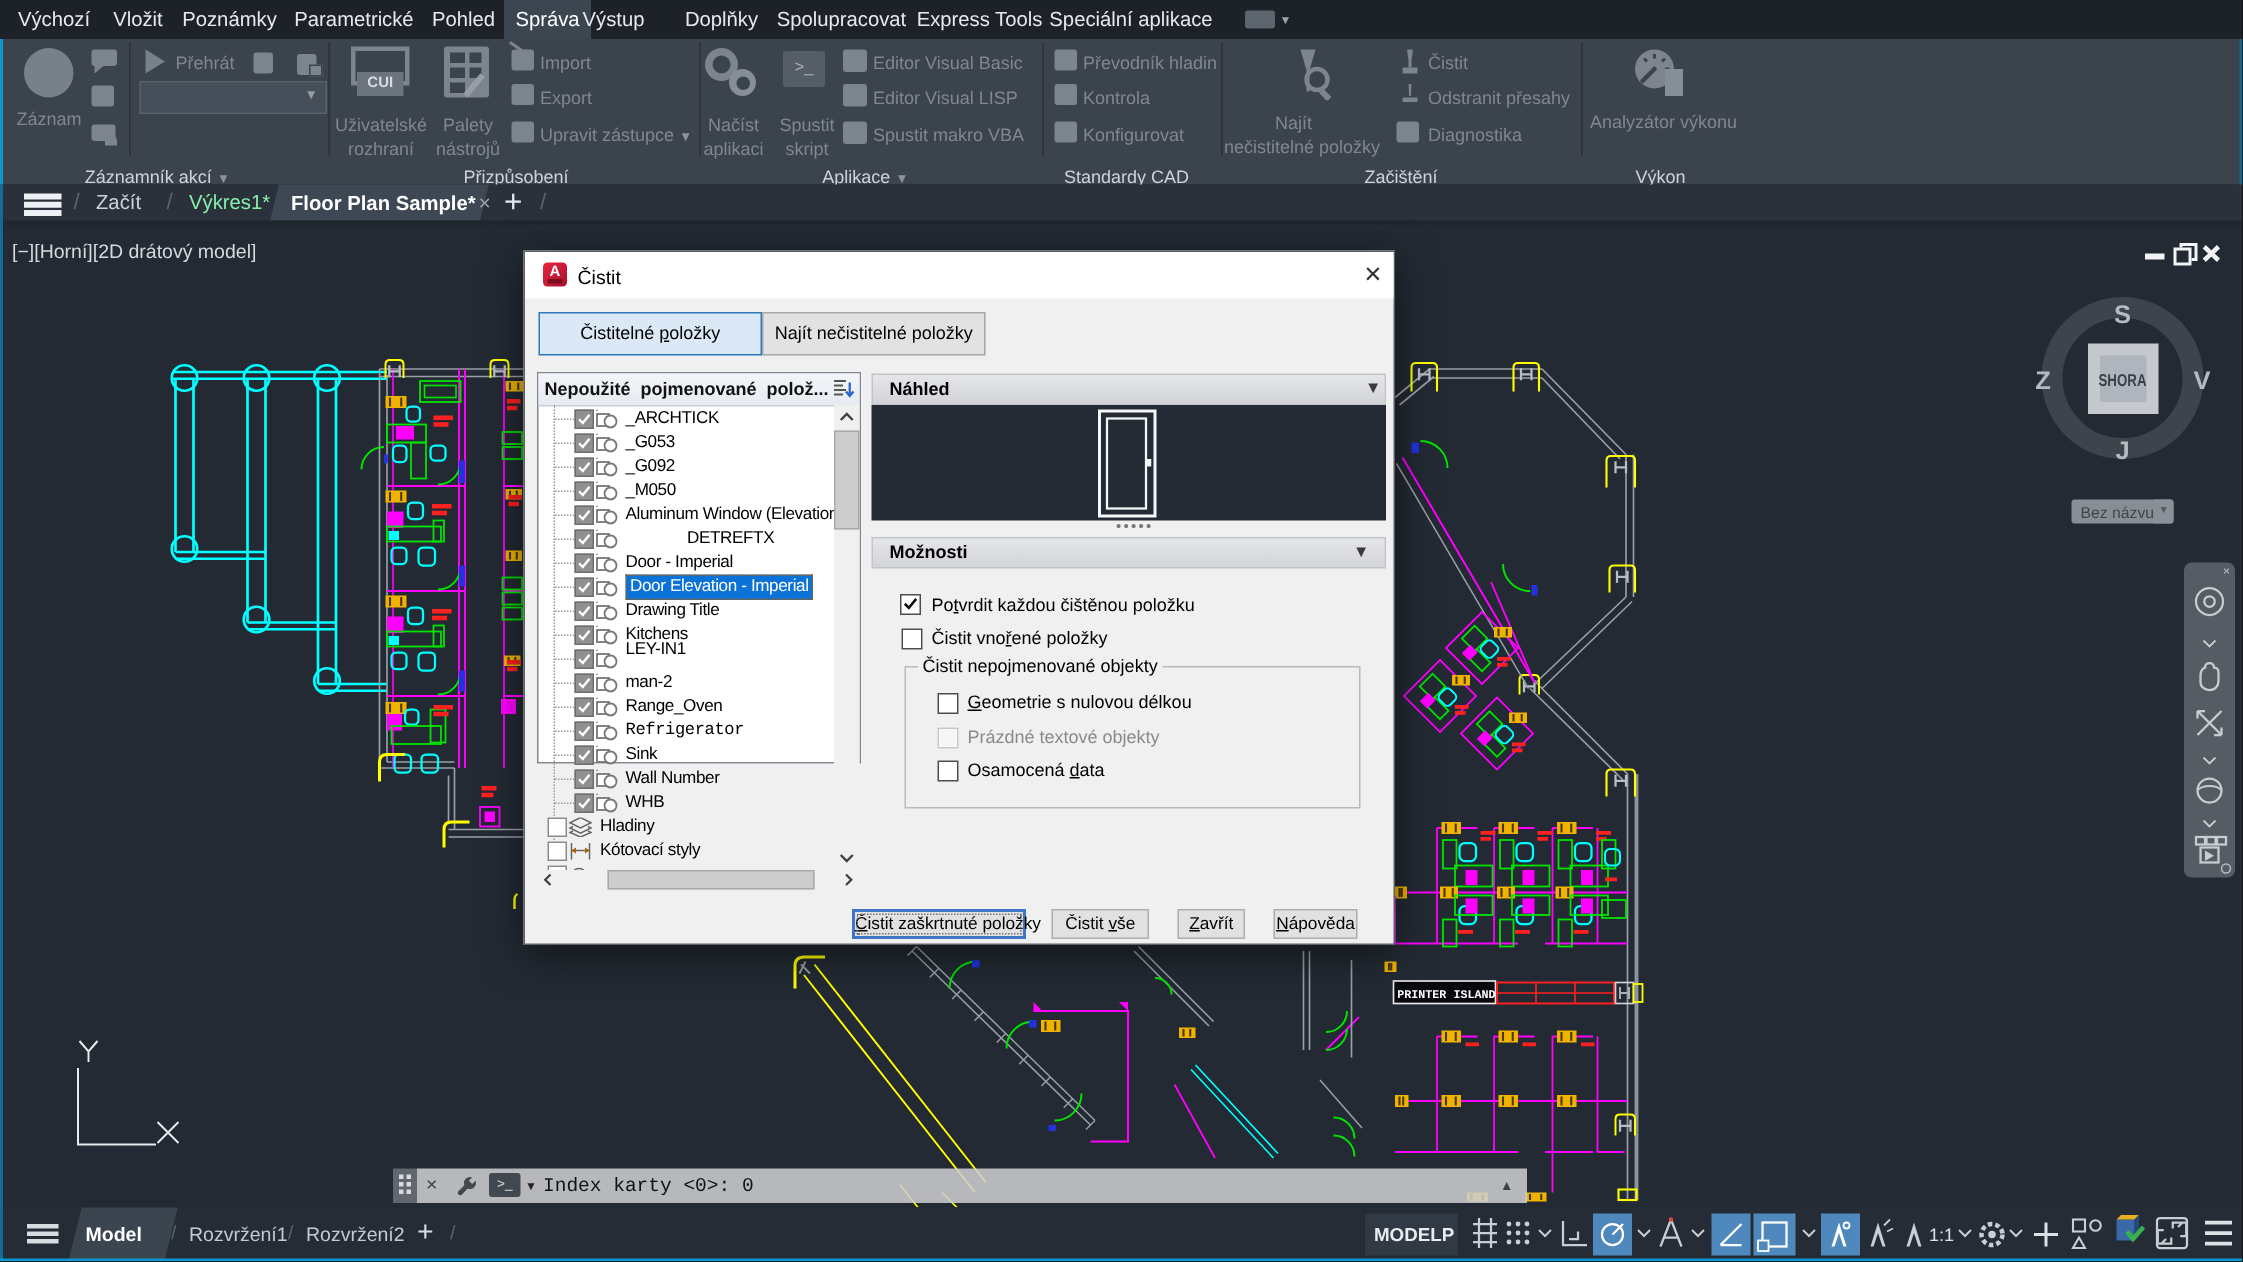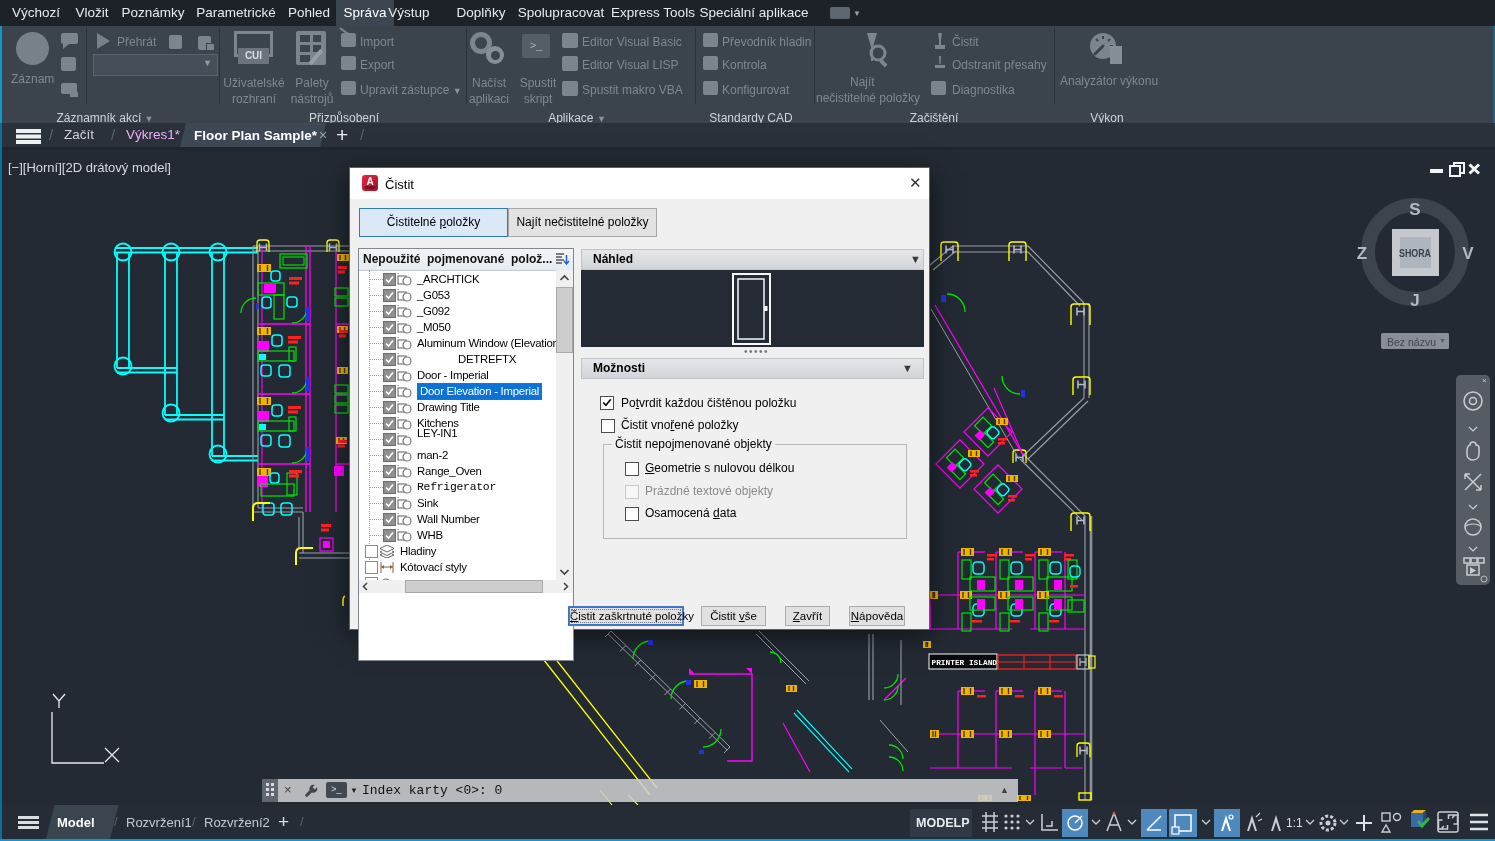--- a/index.html
+++ b/index.html
@@ -147,21 +147,21 @@
       <path d="M8 7 L10 9 M15 4 L15 7 M22 7 L20 9 M25 14 L22 14" stroke="#3b434d" stroke-width="2"></path>
       <rect x="22" y="14" width="12" height="18" fill="#868e98"></rect>
     </svg>
   </div>
 
   <div id="tabbar">
     <div class="abs" style="left:16px;top:6px;width:25px;height:3.5px;background:#eef1f3;box-shadow:0 5.5px 0 #eef1f3,0 11px 0 #eef1f3;"></div>
     <div class="abs sl" style="left:49px;top:3px;font-size:15px;">/</div>
     <div class="abs" style="left:64px;top:4px;color:#ccd2d8;font-size:13.5px;">Začít</div>
     <div class="abs sl" style="left:111px;top:3px;font-size:15px;">/</div>
-    <div class="abs" style="left:126px;top:4px;color:#f0abfc;font-size:13.5px;">Výkres1*</div>
+    <div class="abs" style="left:126px;top:4px;color:#86efac;font-size:13.5px;">Výkres1*</div>
     <div class="abs" style="left:183px;top:0;width:140px;height:24px;background:#3e4855;transform:skewX(-14deg);"></div>
     <div class="abs" style="left:194px;top:4.5px;color:#fff;font-weight:bold;font-size:13.5px;">Floor Plan Sample*</div>
     <div class="abs" style="left:319px;top:4px;color:#9aa2ab;font-size:14px;">×</div>
     <div class="abs" style="left:336px;top:0px;color:#e3e7eb;font-size:21px;">+</div>
     <div class="abs sl" style="left:360px;top:3px;font-size:15px;">/</div>
     <div class="abs" style="left:0;top:24px;width:1495px;height:3px;background:#20262d;"></div>
   </div>
 
   <div id="canvas">
     <svg width="1495" height="655" viewBox="0 150 1495 655" style="position:absolute;left:0;top:0;">
@@ -660,21 +660,21 @@
 
   <div id="dlg">
     <div id="dlgtitle"></div>
     <div class="abs" style="left:12px;top:7px;width:16px;height:16px;background:linear-gradient(135deg,#e8273f,#a50f2d);border-radius:3px;color:#fff;font-weight:bold;font-size:10px;text-align:center;line-height:13px;">A<div style="position:absolute;left:3px;top:10.5px;width:10px;height:3.5px;background:#7e0a20;border-radius:1px;"></div></div>
     <div class="abs" style="left:35px;top:9px;font-size:13px;">Čistit</div>
     <div class="abs" style="left:559px;top:6px;font-size:15px;color:#333;">✕</div>
 
     <div class="abs" style="left:9px;top:40px;width:149px;height:29px;background:#dbe8f6;border:1px solid #3079bd;box-sizing:border-box;text-align:center;line-height:27px;">Čistitelné <u>p</u>oložky</div>
     <div class="abs" style="left:158px;top:40px;width:149px;height:29px;background:#e2e2e2;border:1px solid #a8a8a8;box-sizing:border-box;text-align:center;line-height:27px;">Na<u>j</u>ít nečistitelné položky</div>
 
-    <div class="abs" style="left:8px;top:80px;width:216px;height:413px;background:#fff;border:1px solid #82888f;box-sizing:border-box;">
+    <div class="abs" style="left:8px;top:80px;width:216px;height:261px;background:#fff;border:1px solid #82888f;box-sizing:border-box;">
       <div class="abs" style="left:0;top:0;width:214px;height:21px;background:linear-gradient(#f2f4f8,#e7ebf1);border-bottom:1px solid #c6ccd4;">
         <div class="abs" style="left:4px;top:3px;font-weight:bold;color:#111;">Nepoužité&nbsp; pojmenované&nbsp; polož...</div>
         <svg class="abs" style="left:196px;top:3px;" width="15" height="15" viewBox="0 0 15 15">
             <path d="M1 2 h8 M1 5 h6 M1 8 h8 M1 11 h6" stroke="#555" stroke-width="1.3"></path>
             <path d="M11.5 3 v8 M9 9 l2.5 3 l2.5 -3" stroke="#2a66c8" stroke-width="1.5" fill="none"></path>
           </svg>
       </div>
       <div id="tree" class="abs" style="left:0;top:21px;width:197px;height:310px;overflow:hidden;font-size:11.4px;letter-spacing:-0.25px;">
         <div class="abs" style="left:10px;top:0px;width:1px;height:290px;border-left:1px dotted #9a9a9a;"></div>
         <div class="abs" style="left:11px;top:9px;width:13px;height:1px;border-top:1px dotted #9a9a9a;"></div>

